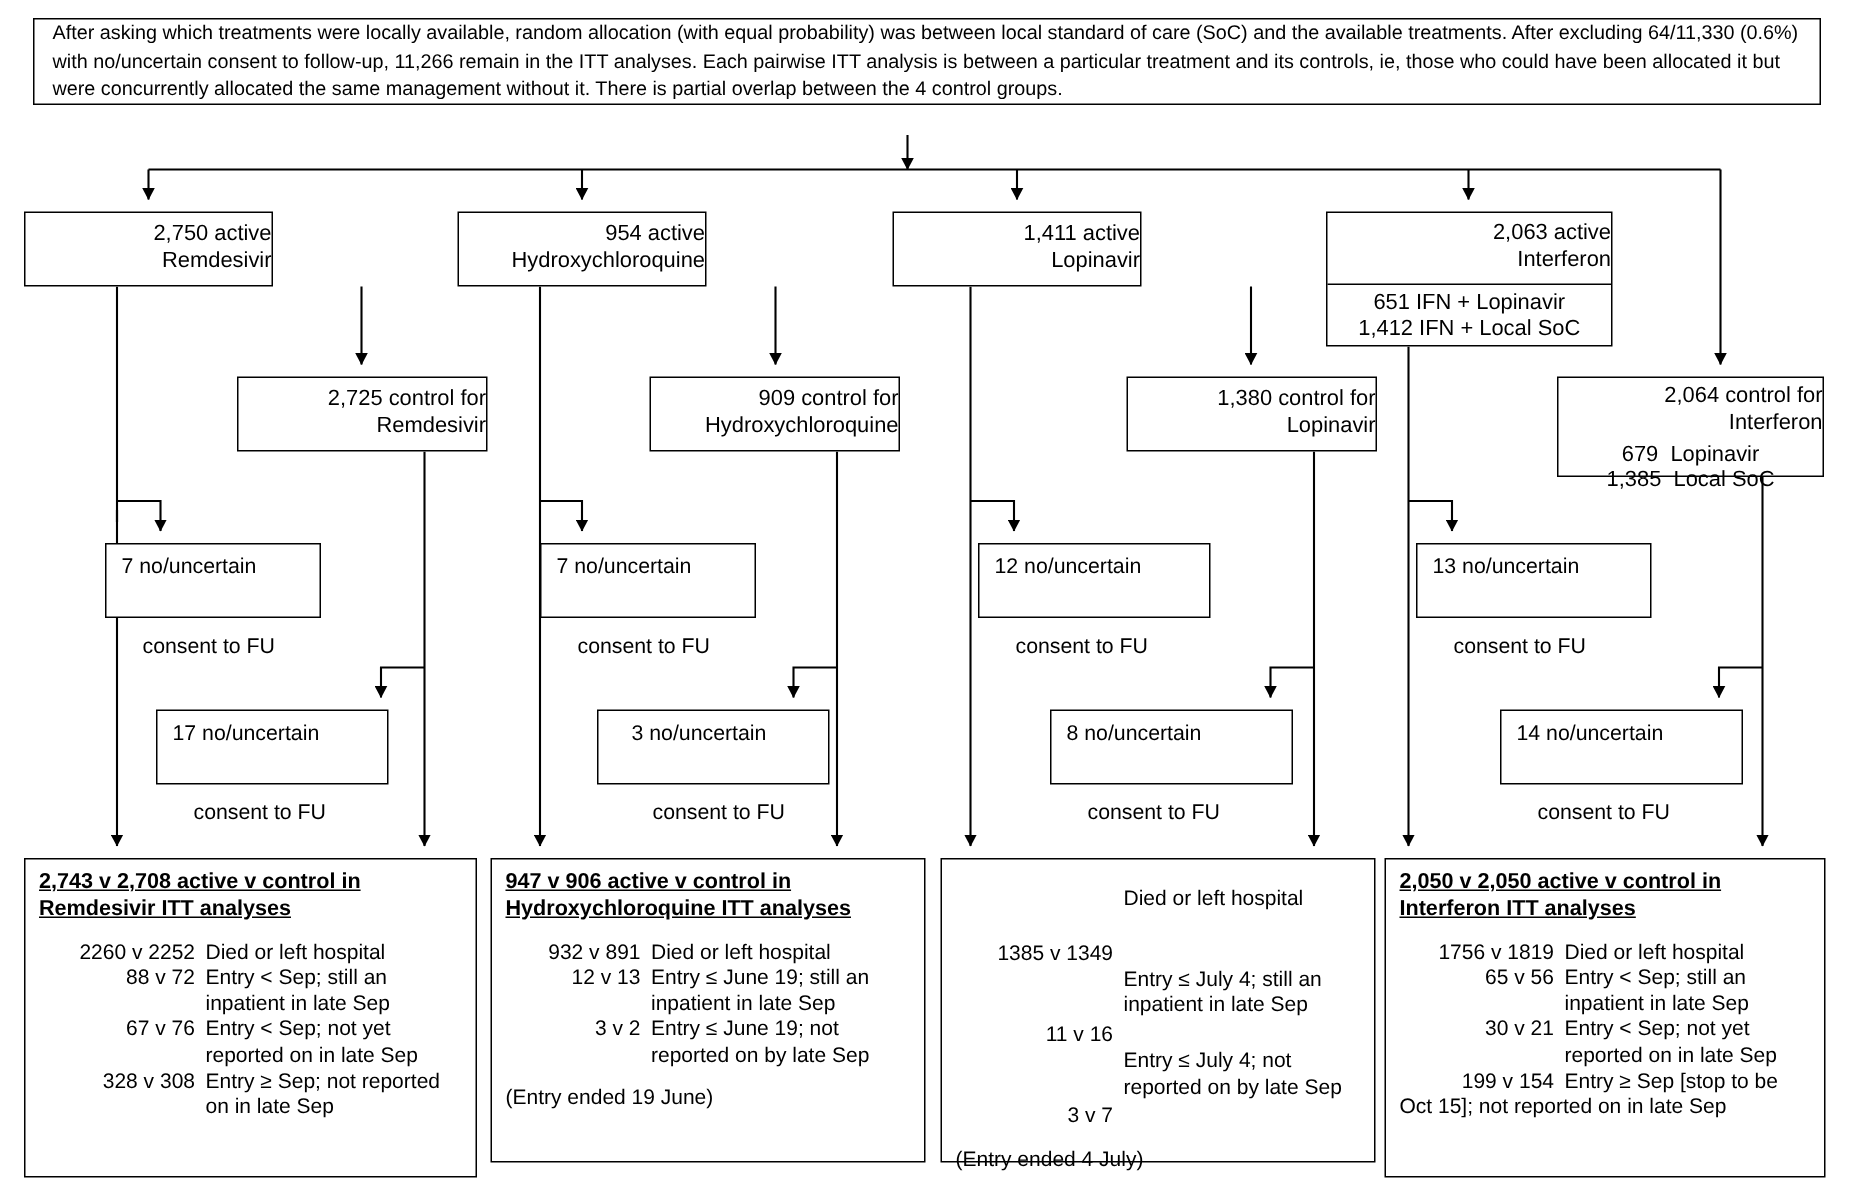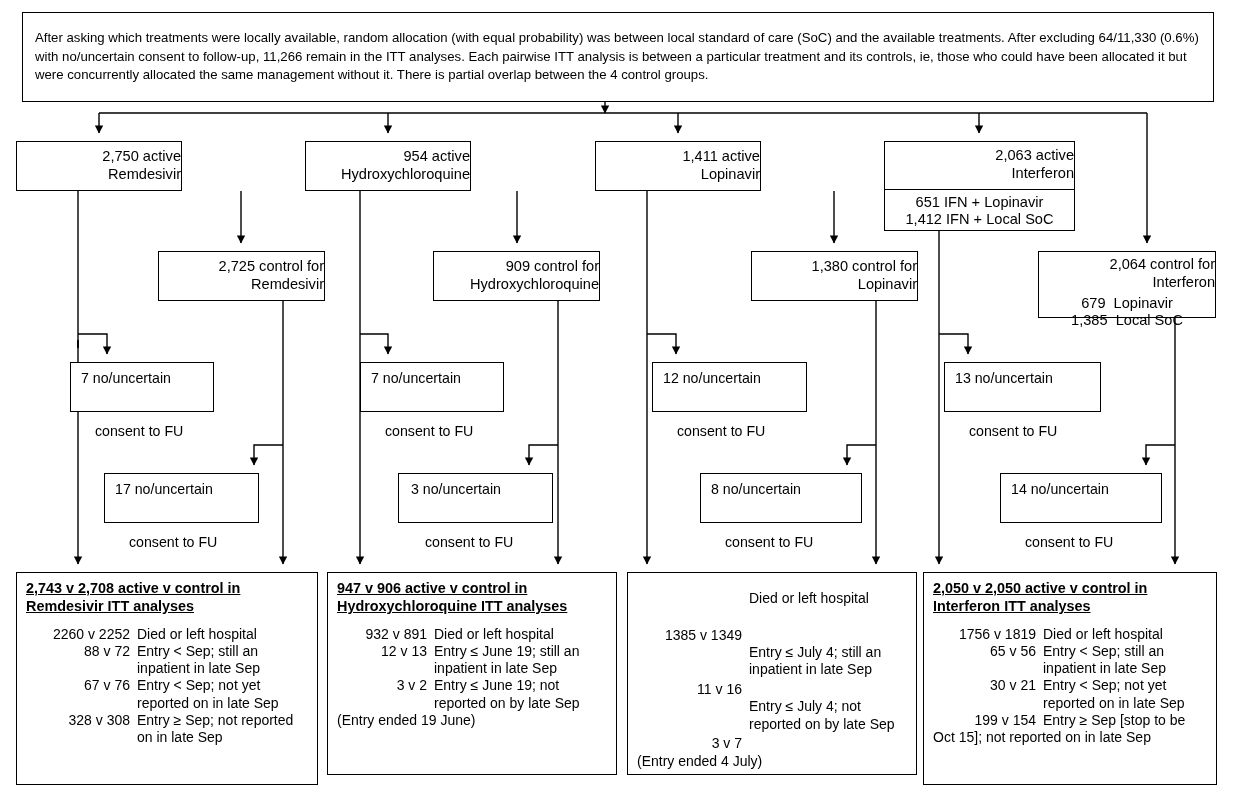--- a/index.html
+++ b/index.html
@@ -35,21 +35,21 @@
     display: flex;
     flex-direction: column;
     justify-content: center;
     align-items: flex-end;
     line-height: 1.22;
   }
   .box .ln { display: block; white-space: pre; }
 
   
   #note-box {
-    left: 22px; top: 12px; width: 1192px; height: 90px;
+    left: 22px; top: 12px; width: 1192px; height: 58px;
     align-items: flex-start;
     justify-content: center;
     padding: 6px 10px 6px 12px;
     font-size: 13.2px;
     line-height: 1.42;
   }
   #note-box .ln { text-align: left; white-space: normal; }
 
   
   .active-box { font-size: 14.6px; }
@@ -85,21 +85,21 @@
   .consent-box { font-size: 14.2px; }
   .consent-box .ln { text-align: left; margin-top: 36px; }
   .consent-box .ln.i { padding-left: 14px; }
 
   #consent-a1 { left: 70px;  top: 362px; width: 144px; height: 50px; align-items: flex-start; padding-left: 10px;}
   #consent-a2 { left: 360px; top: 362px; width: 144px; height: 50px; align-items: flex-start; padding-left: 10px;}
   #consent-a3 { left: 652px; top: 362px; width: 155px; height: 50px; align-items: flex-start; padding-left: 10px;}
   #consent-a4 { left: 944px; top: 362px; width: 157px; height: 50px; align-items: flex-start; padding-left: 10px;}
 
   #consent-b1 { left: 104px; top: 473px; width: 155px; height: 50px; align-items: flex-start; padding-left: 10px;}
-  #consent-b2 { left: 398px; top: 473px; width: 155px; height: 50px; align-items: flex-start; padding-left: 12px;}
+  #consent-b2 { left: 398px; top: 473px; width: 155px; height: 50px; align-items: flex-start; padding-left: 22px;}
   #consent-b3 { left: 700px; top: 473px; width: 162px; height: 50px; align-items: flex-start; padding-left: 10px;}
   #consent-b4 { left: 1000px;top: 473px; width: 162px; height: 50px; align-items: flex-start; padding-left: 10px;}
 
   
   .result-box {
     align-items: flex-start;
     justify-content: flex-start;
     padding: 7px 7px 6px 9px;
     font-size: 14px;
   }
@@ -119,21 +119,21 @@
   }
   .result-box .num {
     text-align: right;
     white-space: pre;
     flex: 0 0 auto;
   }
   .result-box .desc {
     white-space: normal;
     padding-left: 7px;
   }
-  .result-box .note { text-align: center; }
+  .result-box .note { margin-top: 11px; text-align: center; }
   .result-box .fullrow { line-height: 1.23; white-space: normal; }
 
   #res-rem { left: 16px;  top: 572px; width: 302px; height: 213px; }
   #res-hcq { left: 327px; top: 572px; width: 290px; height: 203px; }
   #res-lop { left: 627px; top: 572px; width: 290px; height: 203px; }
   #res-ifn { left: 923px; top: 572px; width: 294px; height: 213px; }
 
   #res-rem .num { width: 104px; }
   #res-hcq .num { width: 90px; }
   #res-lop .num { width: 105px; margin-top: 37px; }

